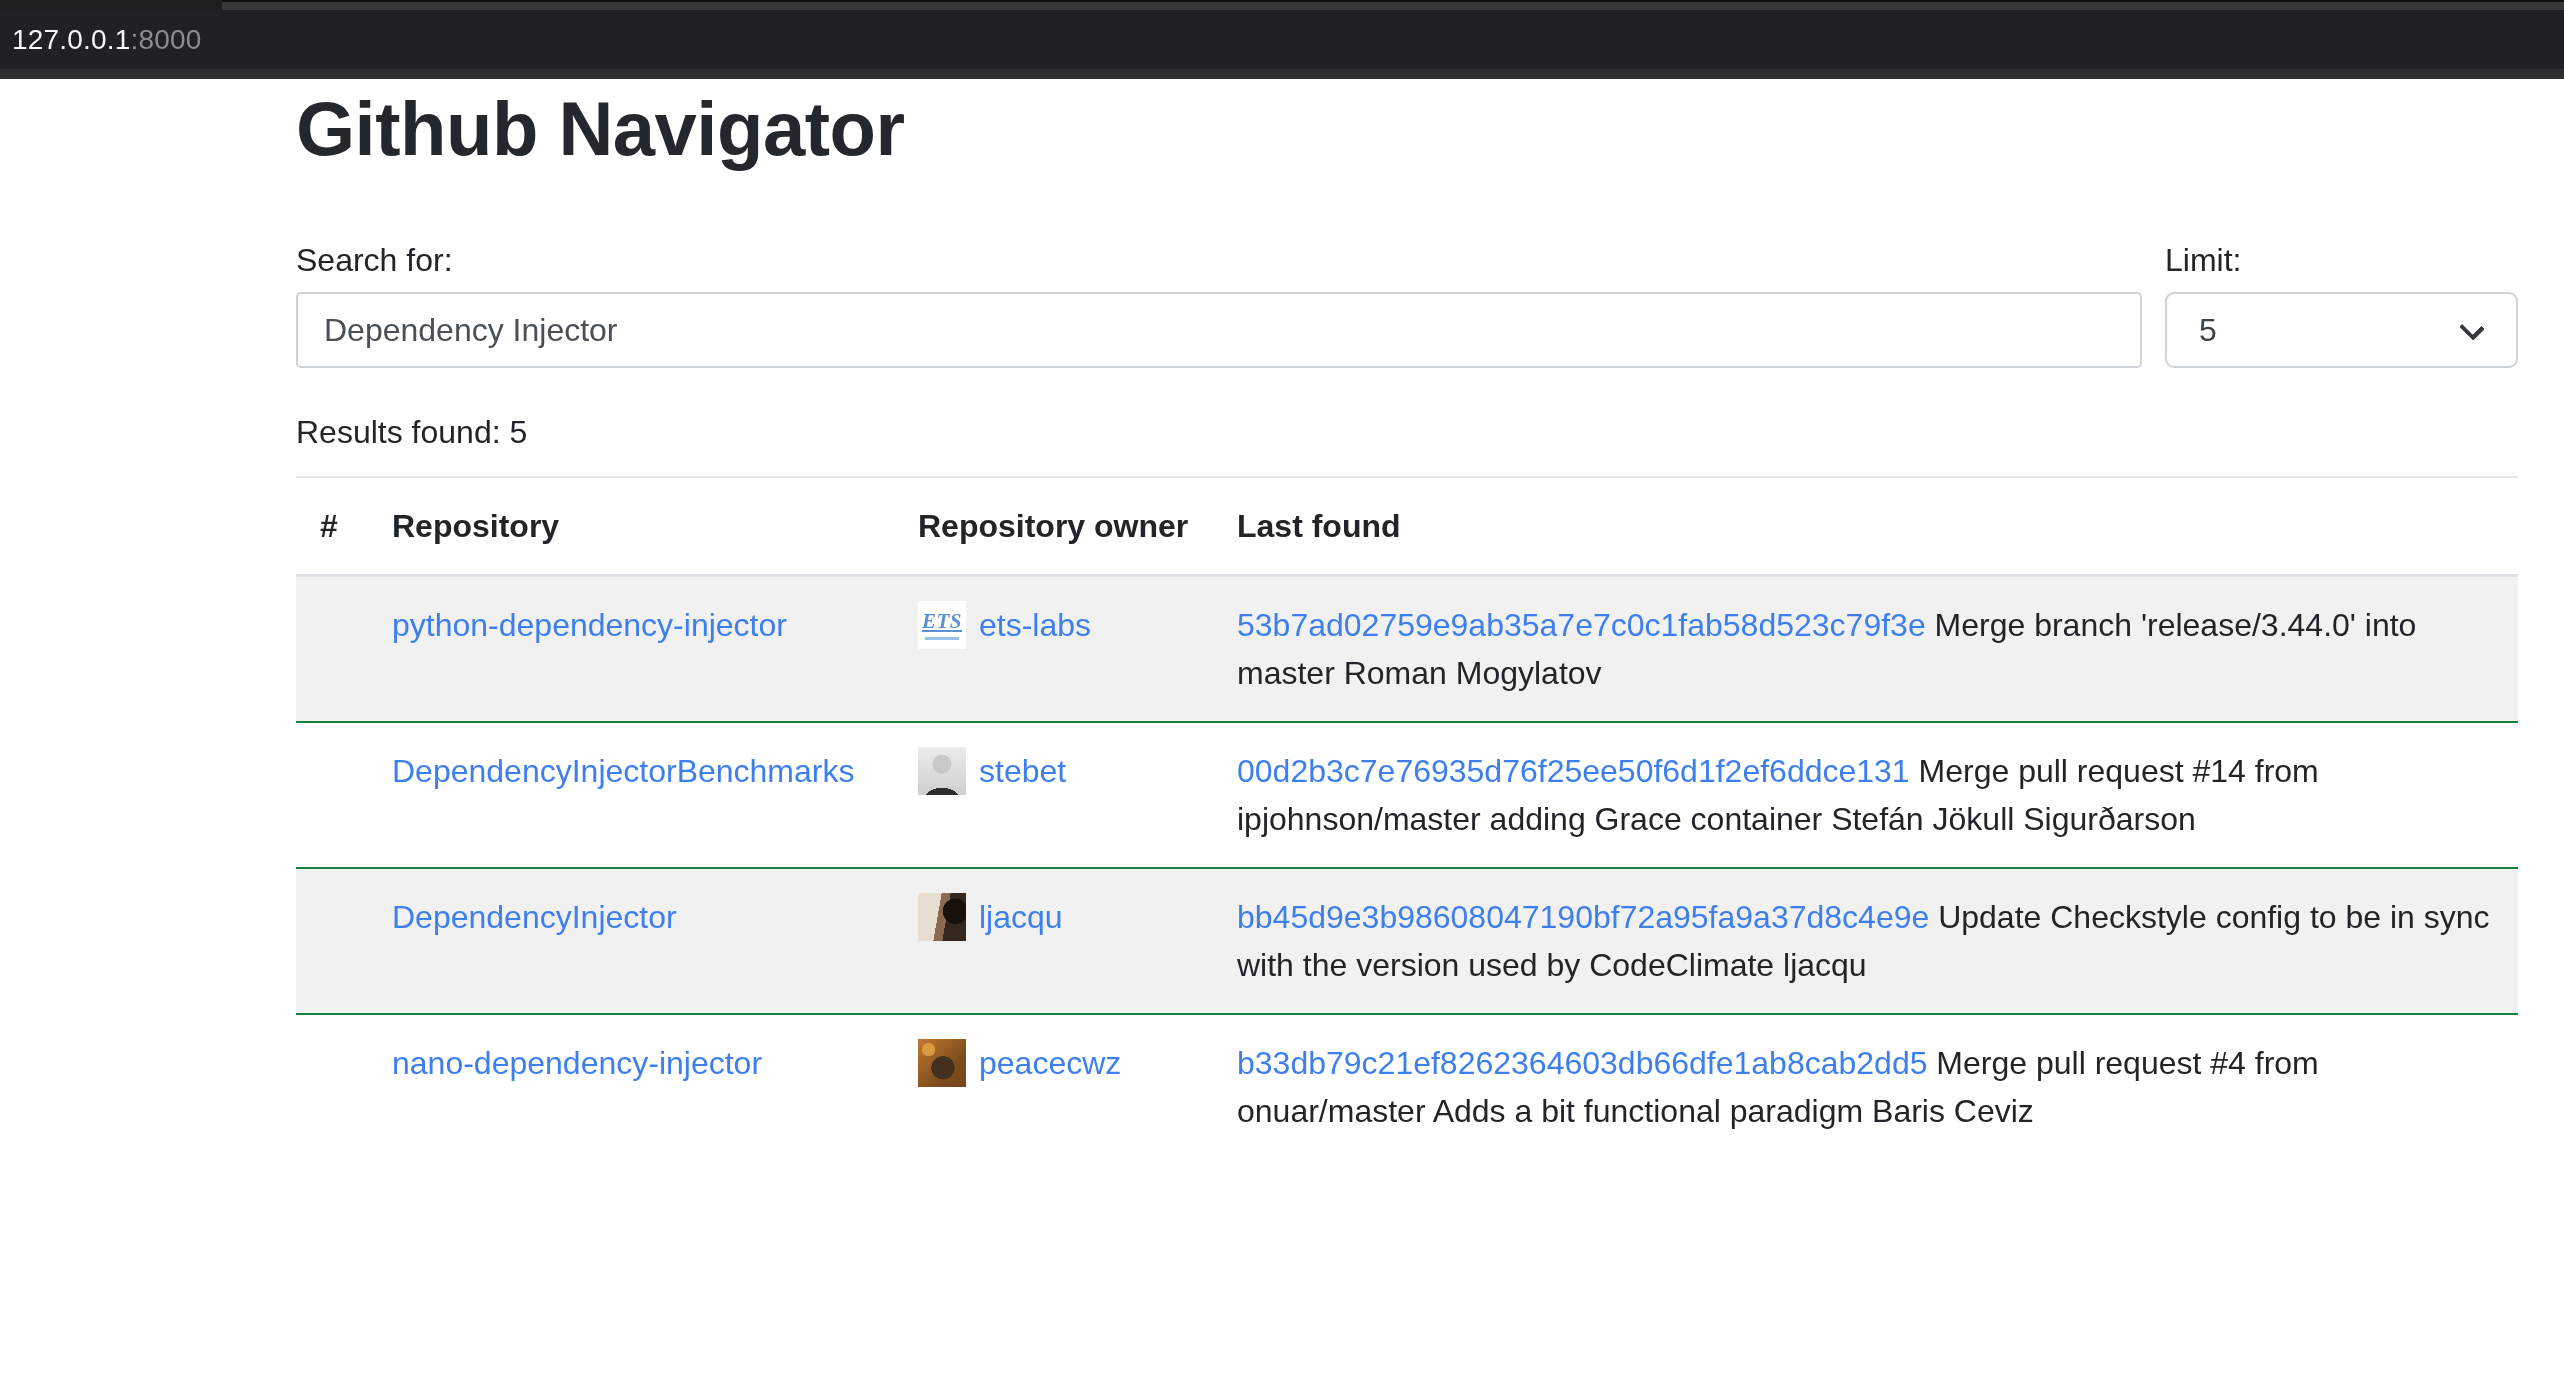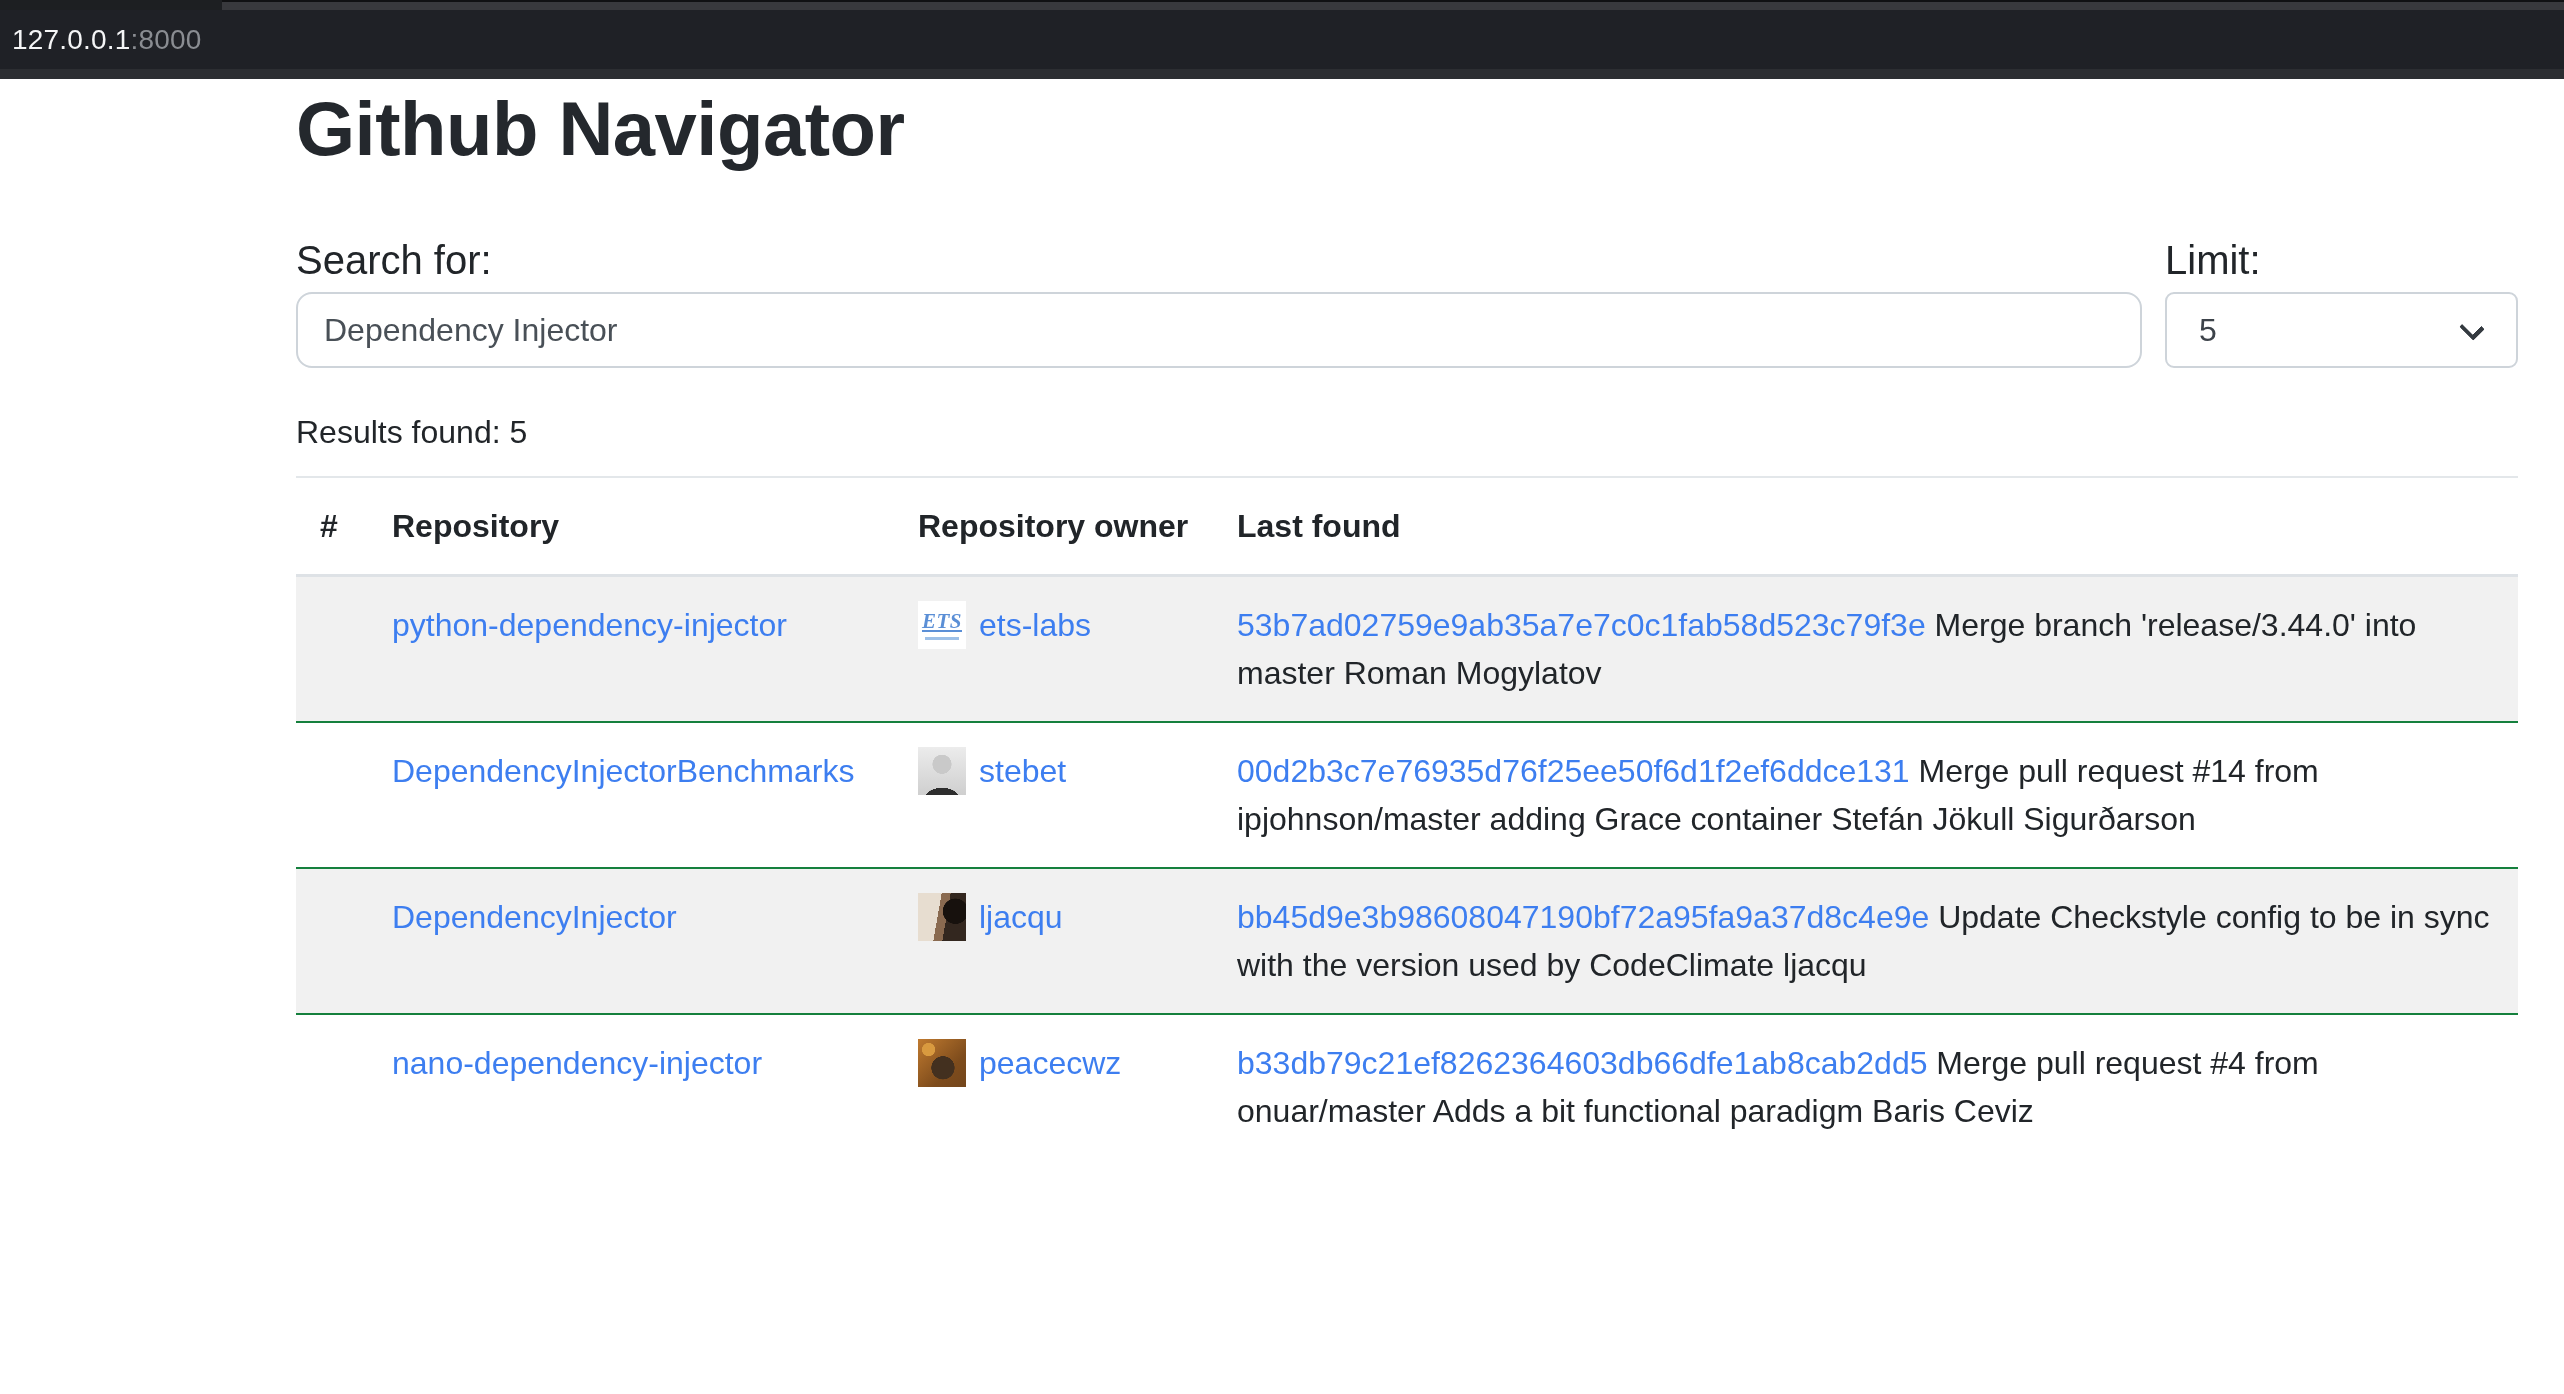--- a/index.html
+++ b/index.html
@@ -39,25 +39,25 @@
     line-height: 1.16;
     color: #24282d;
     margin-bottom: 63px;
     letter-spacing: -0.5px;
   }
 
   .form-row { display: flex; gap: 23px; margin-bottom: 40px; }
   .search-group { flex: 1 1 auto; display: flex; flex-direction: column; }
   .limit-group { flex: 0 0 353px; display: flex; flex-direction: column; }
   .field-label {
-    font-size: 40px; line-height: 48px; margin-bottom: 8px; color: #212529;
+    font-size: 32px; line-height: 48px; margin-bottom: 8px; color: #212529;
   }
   .text-input {
     height: 76px; width: 100%;
-    border: 2px solid #ced4da; border-radius: 16px;
+    border: 2px solid #ced4da; border-radius: 5px;
     font-family: "Liberation Sans", sans-serif;
     font-size: 32px; color: #495057;
     padding: 0 26px; background: #fff; outline: none;
   }
   .select-box {
     height: 76px; width: 100%;
     border: 2px solid #ced4da; border-radius: 9px;
     background: #fff; display: flex; align-items: center;
     font-size: 32px; color: #3d434a;
     padding: 0 28px 0 32px; position: relative; cursor: default;

